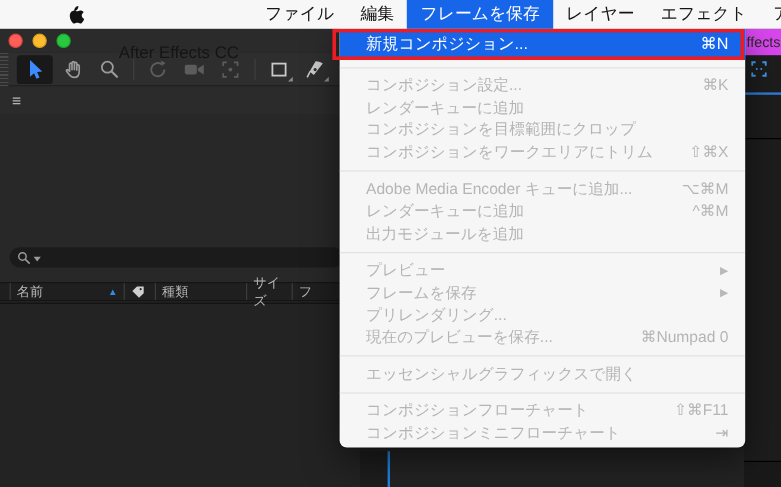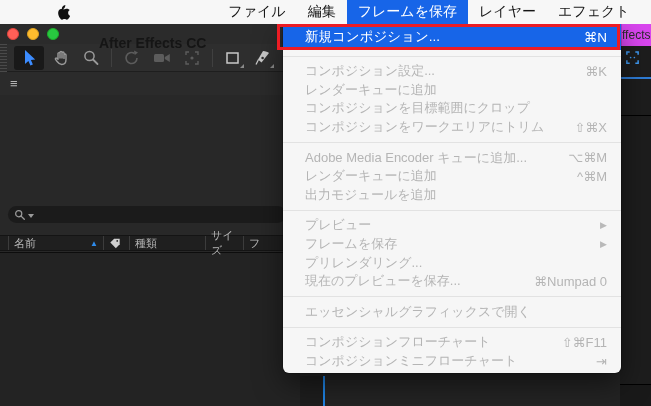--- a/index.html
+++ b/index.html
@@ -5,21 +5,21 @@
   html,body{margin:0;padding:0;background:#000;}
   *{box-sizing:border-box;}
   .screen{position:relative;width:651px;height:406px;overflow:hidden;
     font-family:"Liberation Sans","DejaVu Sans",sans-serif;background:#232323;}
 
   
   .menubar{position:absolute;left:0;top:0;width:651px;height:24px;background:#f7f7f7;
     display:flex;align-items:stretch;font-size:14px;color:#151515;z-index:50;}
   .mb-apple{display:flex;align-items:center;padding:0 18px 0 55px;}
   .mb-item{display:flex;align-items:center;padding:0 11px;white-space:nowrap;}
-  .mb-item.bold{font-weight:bold;margin-top:43px;}
+  .mb-item.bold{font-weight:normal;margin-top:43px;}
   .mb-item.selected{background:var(--accent);color:#fff;}
 
   
   .win{position:absolute;left:0;top:24px;width:651px;height:382px;z-index:1;}
   .titlebar{height:20px;background:#2b2b2b;display:flex;align-items:center;padding-left:7px;gap:8px;}
   .light{width:12px;height:12px;border-radius:50%;}
   .toolbar{height:28px;background:#2e2e2e;border-bottom:1px solid #1e1e1e;
     display:flex;align-items:center;gap:4px;padding-left:0;}
   .grip{width:7px;height:28px;background:repeating-linear-gradient(0deg,#4a4a4a 0 1px,#2e2e2e 1px 3px);margin-right:3px;}
   .tool{width:26px;height:24px;display:flex;align-items:center;justify-content:center;position:relative;}

